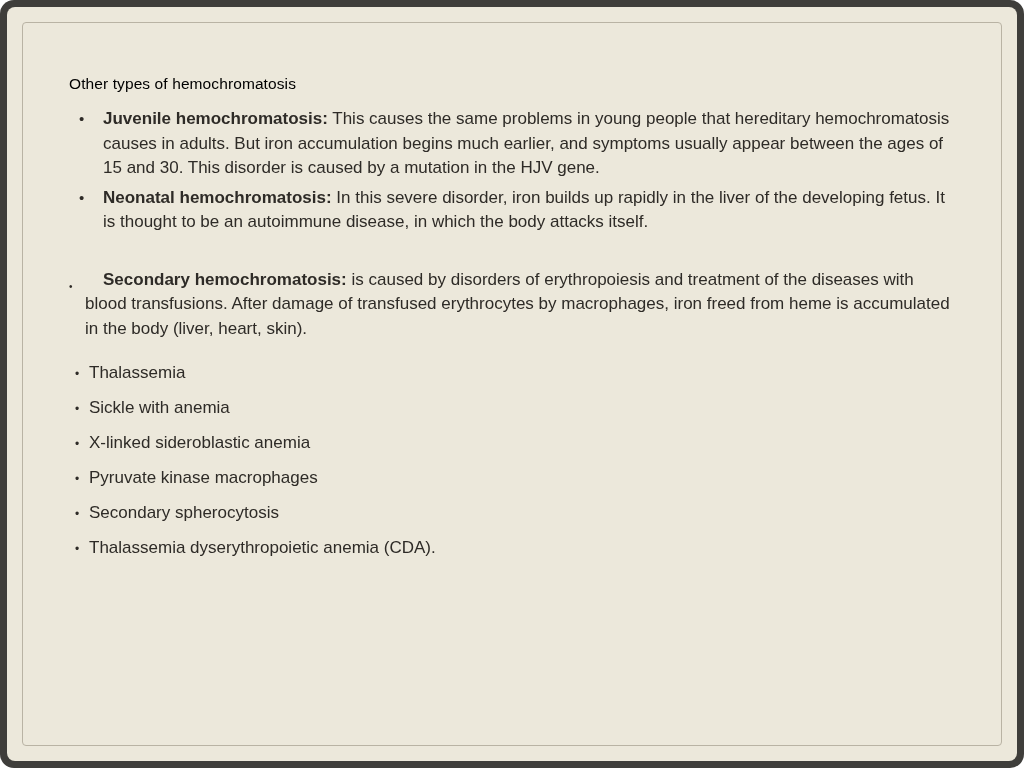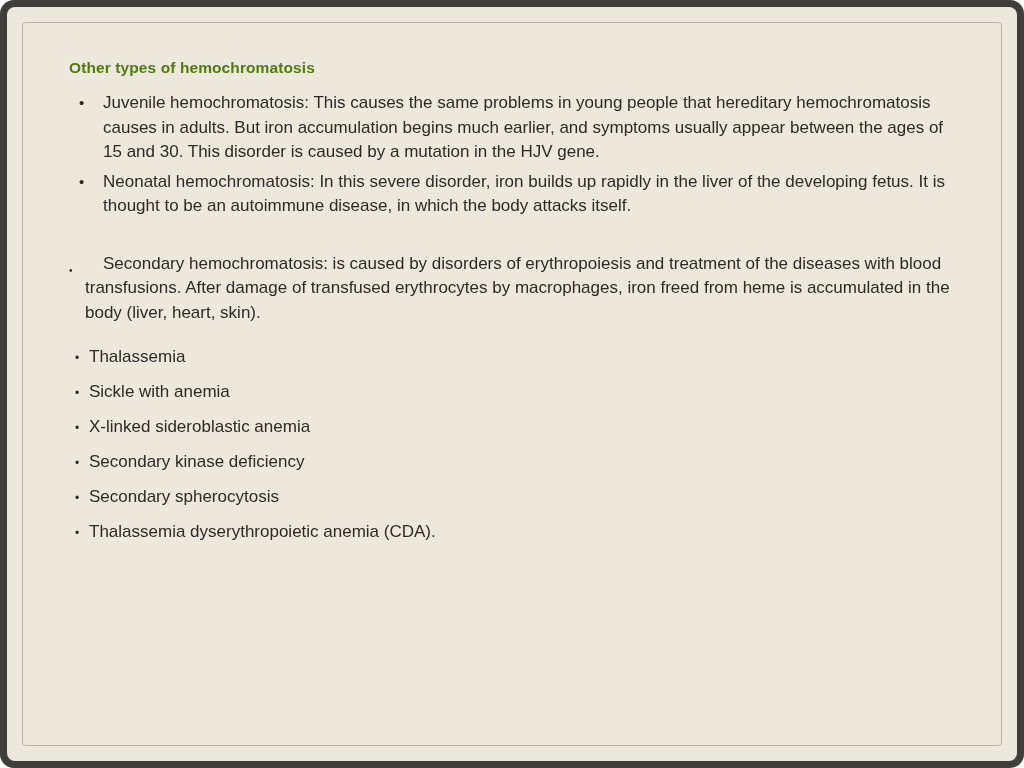--- a/index.html
+++ b/index.html
@@ -6,43 +6,43 @@
   html, body { width: 1024px; height: 768px; background: #ffffff; overflow: hidden;
     font-family: "Liberation Sans", sans-serif; }
 
   .frame { position: absolute; inset: 0; background: #3f3e3b; border-radius: 14px; }
   .paper { position: absolute; inset: 7px; background: #ece8db; border-radius: 8px; }
   .inner-line { position: absolute; inset: 15px; border: 1px solid #b9b3a4;
     border-radius: 4px; pointer-events: none; }
 
   .content { position: absolute; left: 62px; right: 60px; top: 52px; color: #2e2b27; }
 
-  h1.heading { font-size: 15.5px; font-weight: bold; color: #4d7c0f;
-    margin: 0 0 14px 0; letter-spacing: 0.1px; }
+  h1.heading { font-size: 15.5px; font-weight: normal; color: #000000;
+    margin: 16px 0 14px 0; letter-spacing: 0.1px; }
 
   .primary-list { list-style: none; }
   .primary-list li { position: relative; padding-left: 34px; font-size: 17px;
     line-height: 24.5px; margin-bottom: 5px; }
   .primary-list .marker { position: absolute; left: 10px; top: 0; font-size: 15px; }
 
   .para-secondary { position: relative; margin-top: 33px; font-size: 17px;
     line-height: 24.5px; padding-left: 16px; text-indent: 18px; }
   .para-secondary .marker { position: absolute; left: 0; top: 7px; font-size: 10px;
     text-indent: 0; }
 
   .para-induced { position: relative; margin-top: 24px; font-size: 17px;
     line-height: 24.5px; padding-left: 22px; }
   .para-induced .marker { position: absolute; left: 0; top: 9px; font-size: 7px; }
 
   .disease-list { list-style: none; margin-top: 21px; }
   .disease-list li { position: relative; padding-left: 20px; font-size: 17px;
     line-height: 22px; margin-bottom: 13px; }
   .disease-list .marker { position: absolute; left: 6px; top: 1px; font-size: 12px; }
 
-  b { font-weight: normal; }
+  b { font-weight: bold; }
 </style>
 </head>
 <body>
 
 <div class="frame">
   <div class="paper">
     <div class="inner-line"></div>
 
     <div class="content">
 
@@ -73,21 +73,21 @@
         <li>
           <span class="marker">•</span>
           <span>Sickle with anemia</span>
         </li>
         <li>
           <span class="marker">•</span>
           <span>X-linked sideroblastic anemia</span>
         </li>
         <li>
           <span class="marker">•</span>
-          <span>Secondary kinase deficiency</span>
+          <span>Pyruvate kinase macrophages</span>
         </li>
         <li>
           <span class="marker">•</span>
           <span>Secondary spherocytosis</span>
         </li>
         <li>
           <span class="marker">•</span>
           <span>Thalassemia dyserythropoietic anemia (CDA).</span>
         </li>
       </ul>

